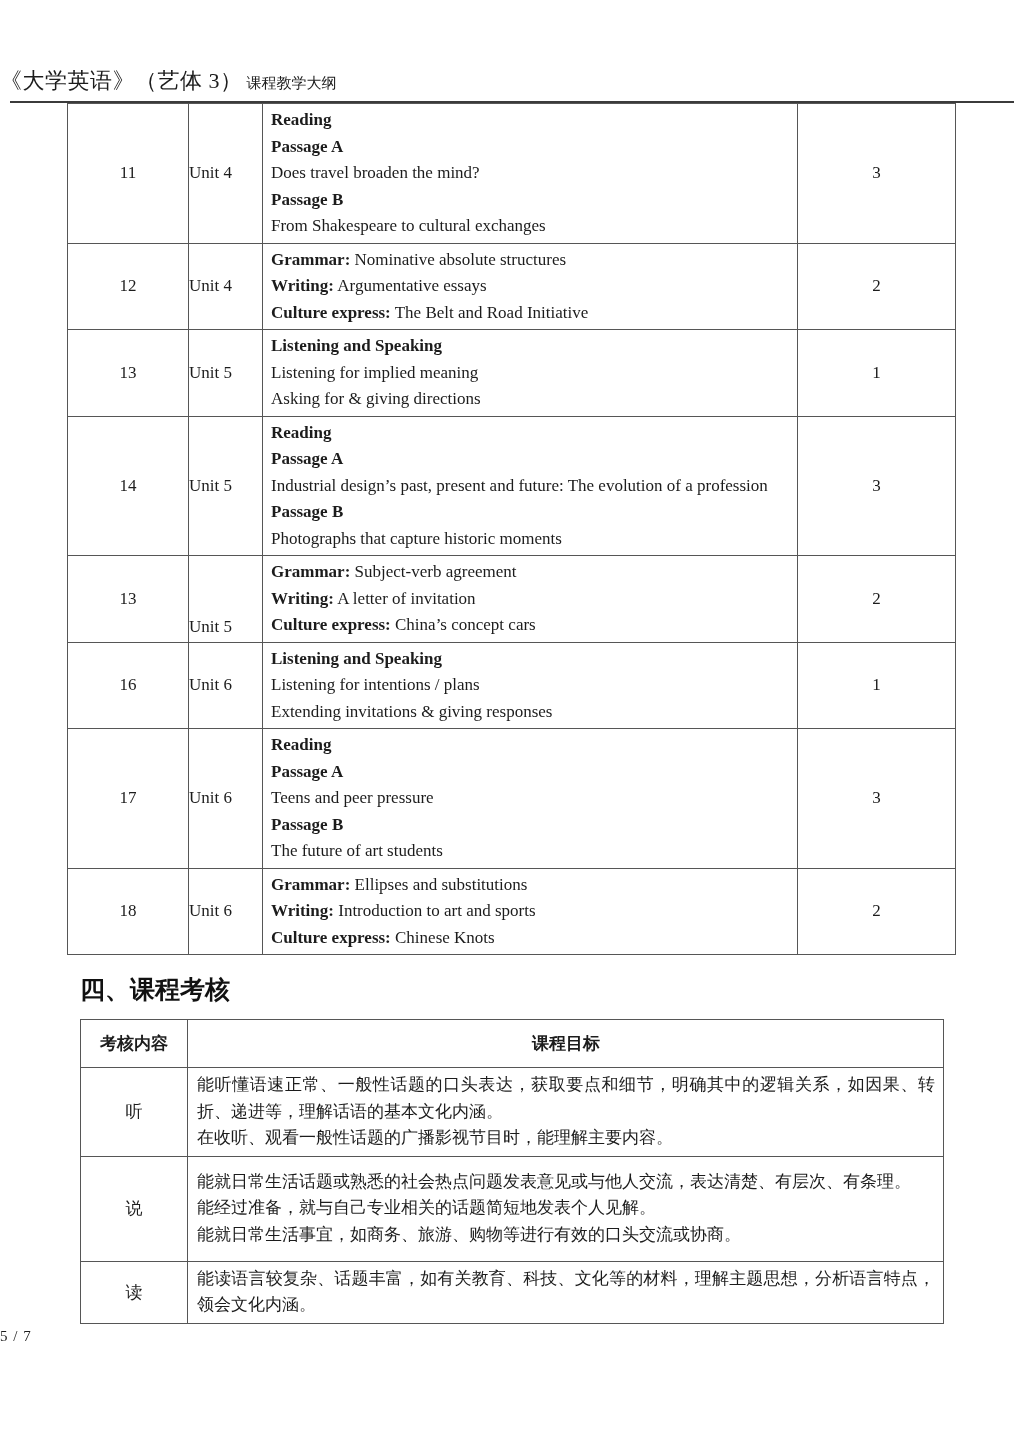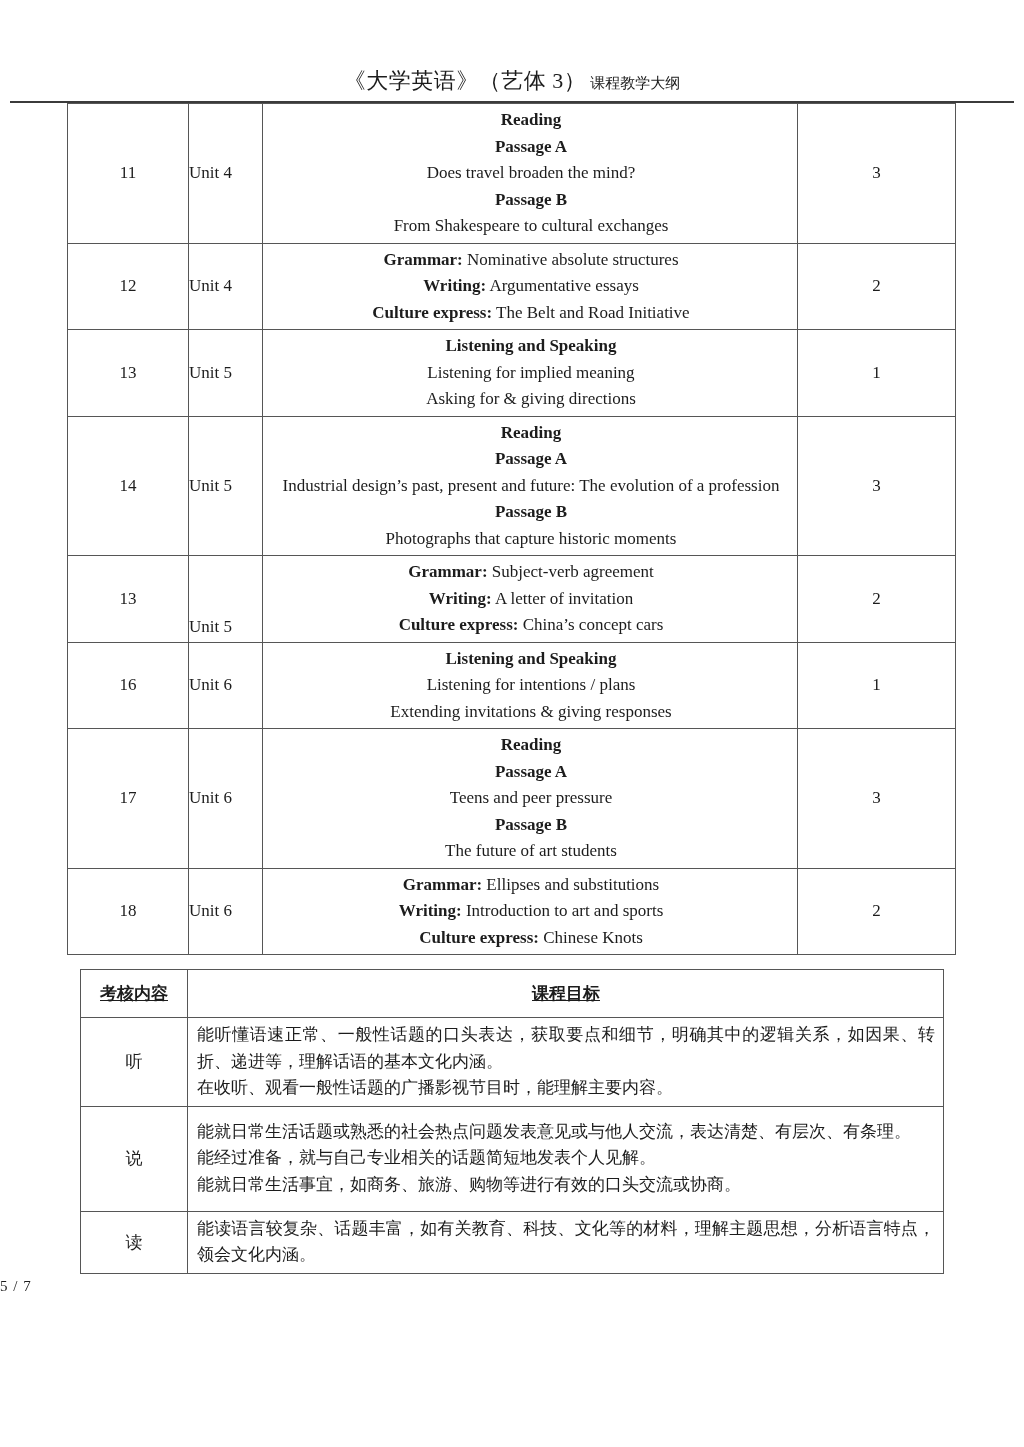--- a/index.html
+++ b/index.html
@@ -6,53 +6,53 @@
   html,body { background:#ffffff; }
   .page {
     position:relative;
     width:1024px; height:1447px;
     background:#ffffff;
     color:#1c1c1c;
     font-family:"Liberation Serif","DejaVu Serif",serif;
     overflow:hidden;
   }
   
-  .doc-header { text-align:center; padding-top:66px; line-height:30px; white-space:nowrap; }
+  .doc-header { text-align:left; padding-top:66px; line-height:30px; white-space:nowrap; }
   .title-main { font-size:22px; letter-spacing:0.5px; }
   .title-sub  { font-size:15px; font-family:"Liberation Sans","DejaVu Sans",sans-serif; }
   .header-rule { margin:3px 0 0 10px; width:1004px; border-bottom:2px solid #3b3b3b; }
 
   
   table { border-collapse:collapse; }
   .t1 { margin-left:67px; width:888px; table-layout:fixed; }
   .t1 td { border:1px solid #565656; font-size:17px; vertical-align:middle; }
   .t1 td.week  { width:121px; text-align:center; }
   .t1 td.unit  { width:74px;  }
   .t1 td.content { width:535px; padding:3px 6px 3px 8px; }
   .t1 td.hours { width:158px; text-align:center; }
   .t1 tr.tall  { height:133px; }
   .t1 tr.short { height:80px; }
-  .t1 .line { line-height:26.5px;text-align:center; }
+  .t1 .line { line-height:26.5px; }
   .t1 td.unit.vbottom { vertical-align:bottom; padding-bottom:5px; }
 
   
   .h-main {
     margin:18px 0 0 80px;
     font-family:"Liberation Sans","DejaVu Sans",sans-serif;
     font-weight:bold; font-size:25px; line-height:32px; color:#111;
   }
   .h-sub {
     margin:21px 0 0 38px;
     font-size:24px; line-height:32px; letter-spacing:2px; color:#111;
   }
 
   
   .t2 { margin:14px 0 0 80px; width:863px; table-layout:fixed; }
   .t2 th, .t2 td { border:1px solid #565656; font-size:17px; }
-  .t2 th { font-weight:bold; text-align:center; height:48px;text-decoration:underline; }
+  .t2 th { font-weight:bold; text-align:center; height:48px; }
   .t2 .c-skill { width:107px; text-align:center; vertical-align:middle; }
   .t2 .c-obj   { width:756px; padding:4px 8px 4px 9px; vertical-align:middle; }
   .t2 .para { line-height:26.5px; text-align:justify; }
   .t2 tr.r1 { height:84px; }
   .t2 tr.r2 { height:105px; }
   .t2 tr.r3 { height:53px; }
 
   
   .page-footer { margin-top:4px; font-size:15px; letter-spacing:1px; }
 </style>
@@ -151,20 +151,21 @@
           <td class="content">
             <div class="line"><b>Grammar:</b> Ellipses and substitutions</div>
             <div class="line"><b>Writing:</b> Introduction to art and sports</div>
             <div class="line"><b>Culture express:</b> Chinese Knots</div>
           </td>
           <td class="hours">2</td>
         </tr>
       </tbody>
   </table>
 
+  <div class="h-main">四、课程考核</div>
 
   <table class="t2">
     <thead>
       <tr>
         <th class="c-skill">考核内容</th>
         <th class="c-obj">课程目标</th>
       </tr>
     </thead>
     <tbody>
         <tr class="r1">

